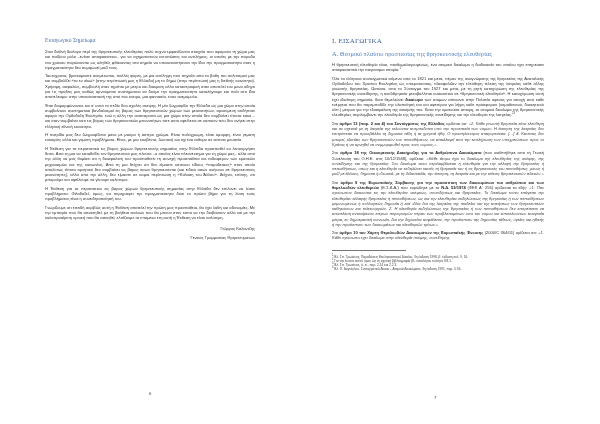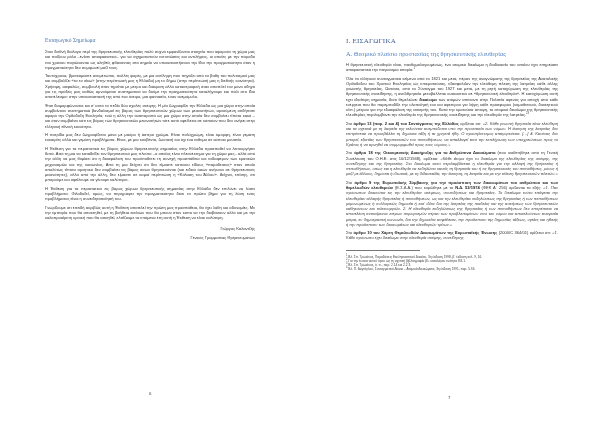--- a/index.html
+++ b/index.html
@@ -1,19 +1,19 @@
 <!DOCTYPE html>
 <html><head>
 <meta charset="utf-8">
 <style>
   html, body { margin:0; padding:0; background:#ffffff; }
   body { width:600px; height:424px; position:relative; overflow:hidden; font-family:"Liberation Sans", sans-serif; color:#222; }
   .page { position:absolute; top:0; width:300px; height:424px; background:#fff; }
   .page.left { left:0; }
-  .page.right { left:300px; }
+  .page.right { left:286px; }
   .content { position:absolute; top:37px; }
   .left .content { left:45px; width:210px; }
   .right .content { left:346px; left:46px; width:212px; }
   p { margin:0 0 3.2px 0; font-size:4.05px; line-height:5.25px; text-align:justify; color:#333; }
   .h-intro { font-size:5.6px; color:#4a73a8; margin:0 0 6px 0; font-family:"Liberation Serif", serif; }
   .h1 { font-size:7px; color:#3d5f94; font-family:"Liberation Serif", serif; margin:0 0 5px 0; letter-spacing:0.2px; }
   .h2 { font-size:6.4px; color:#4f7fbf; font-family:"Liberation Serif", serif; margin:0 0 5px 0; }
   .sig { text-align:right; font-size:4.05px; line-height:5.2px; color:#333; margin:6px 0 0 0; }
   .sig + .sig { margin-top:3px; }
   .pnum { position:absolute; top:391px; font-size:4.4px; color:#444; }

